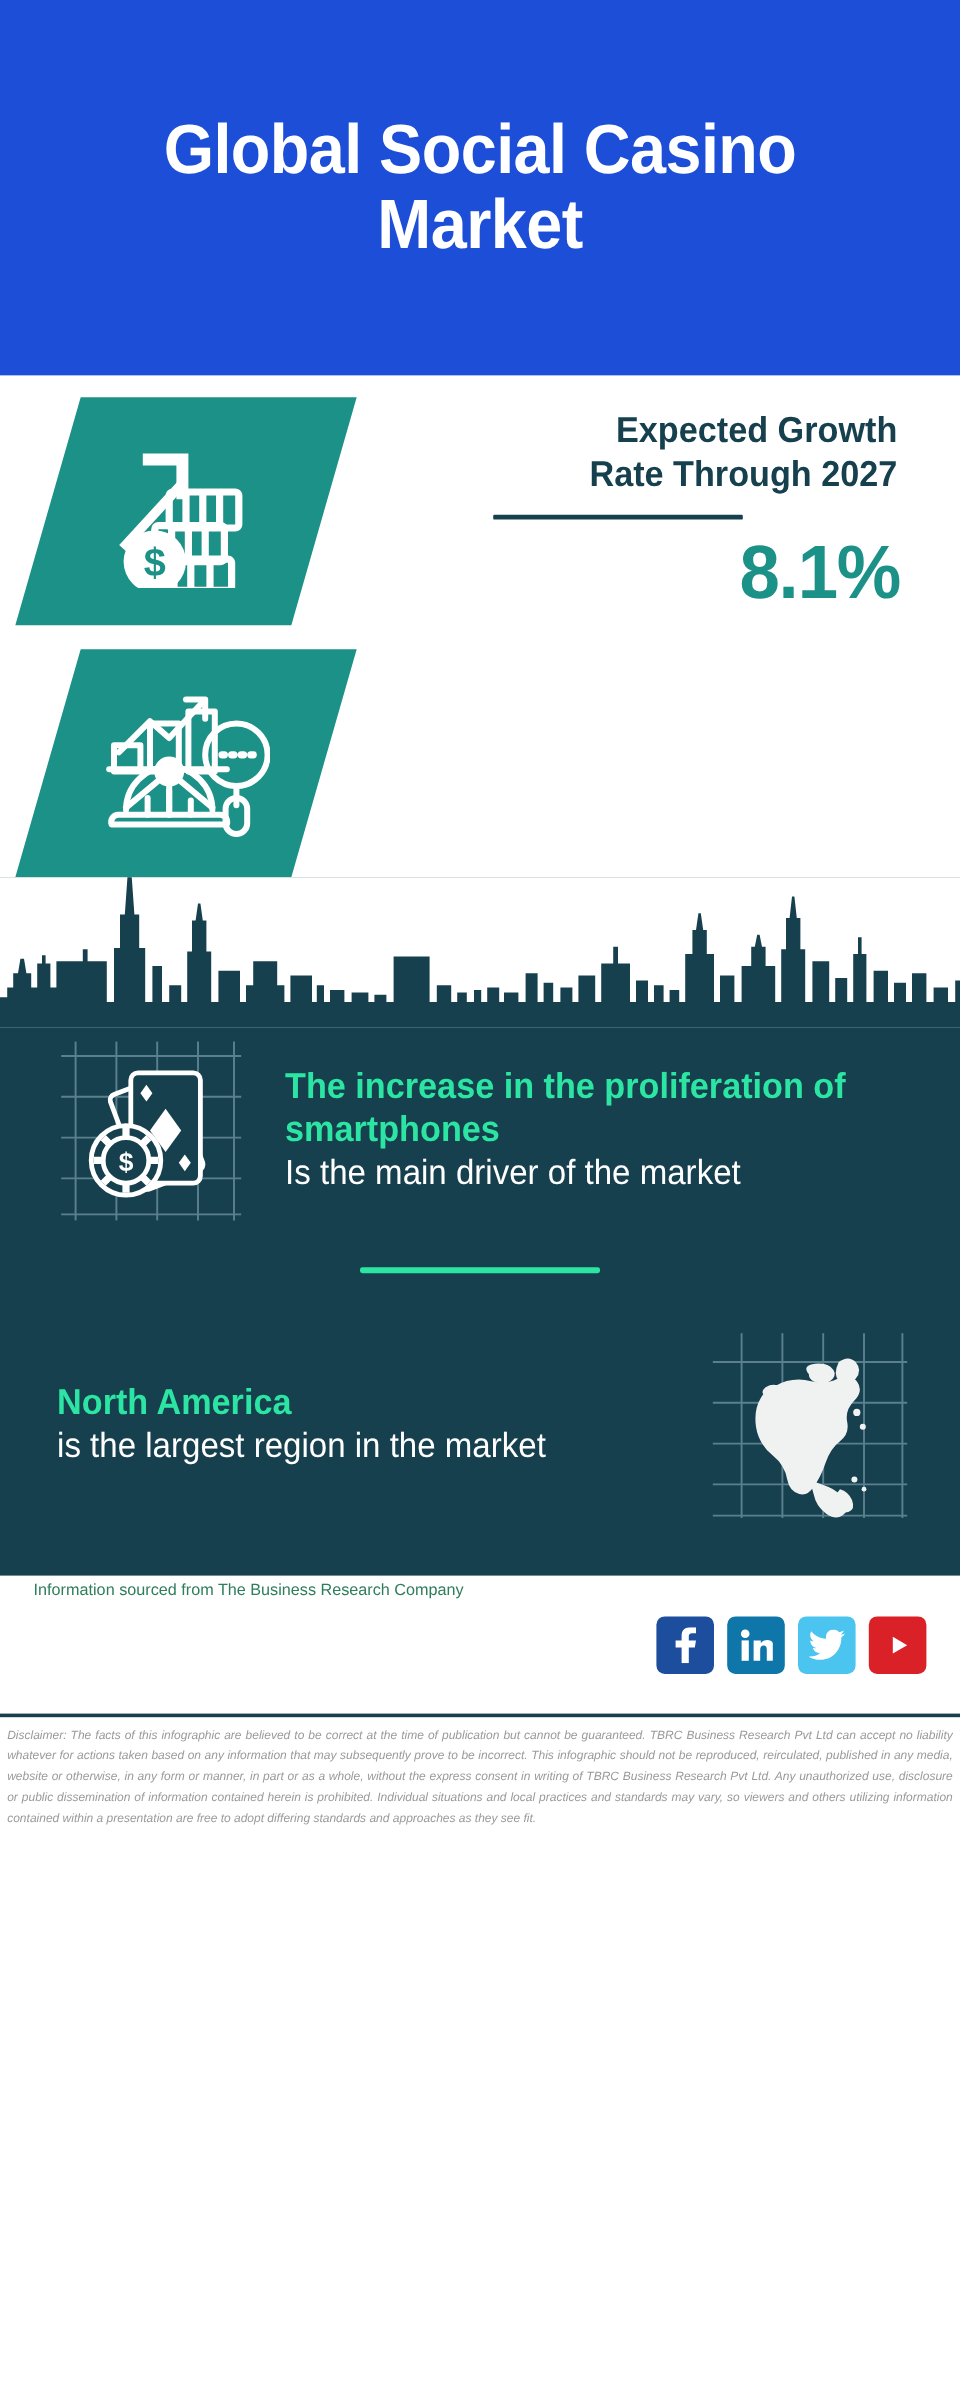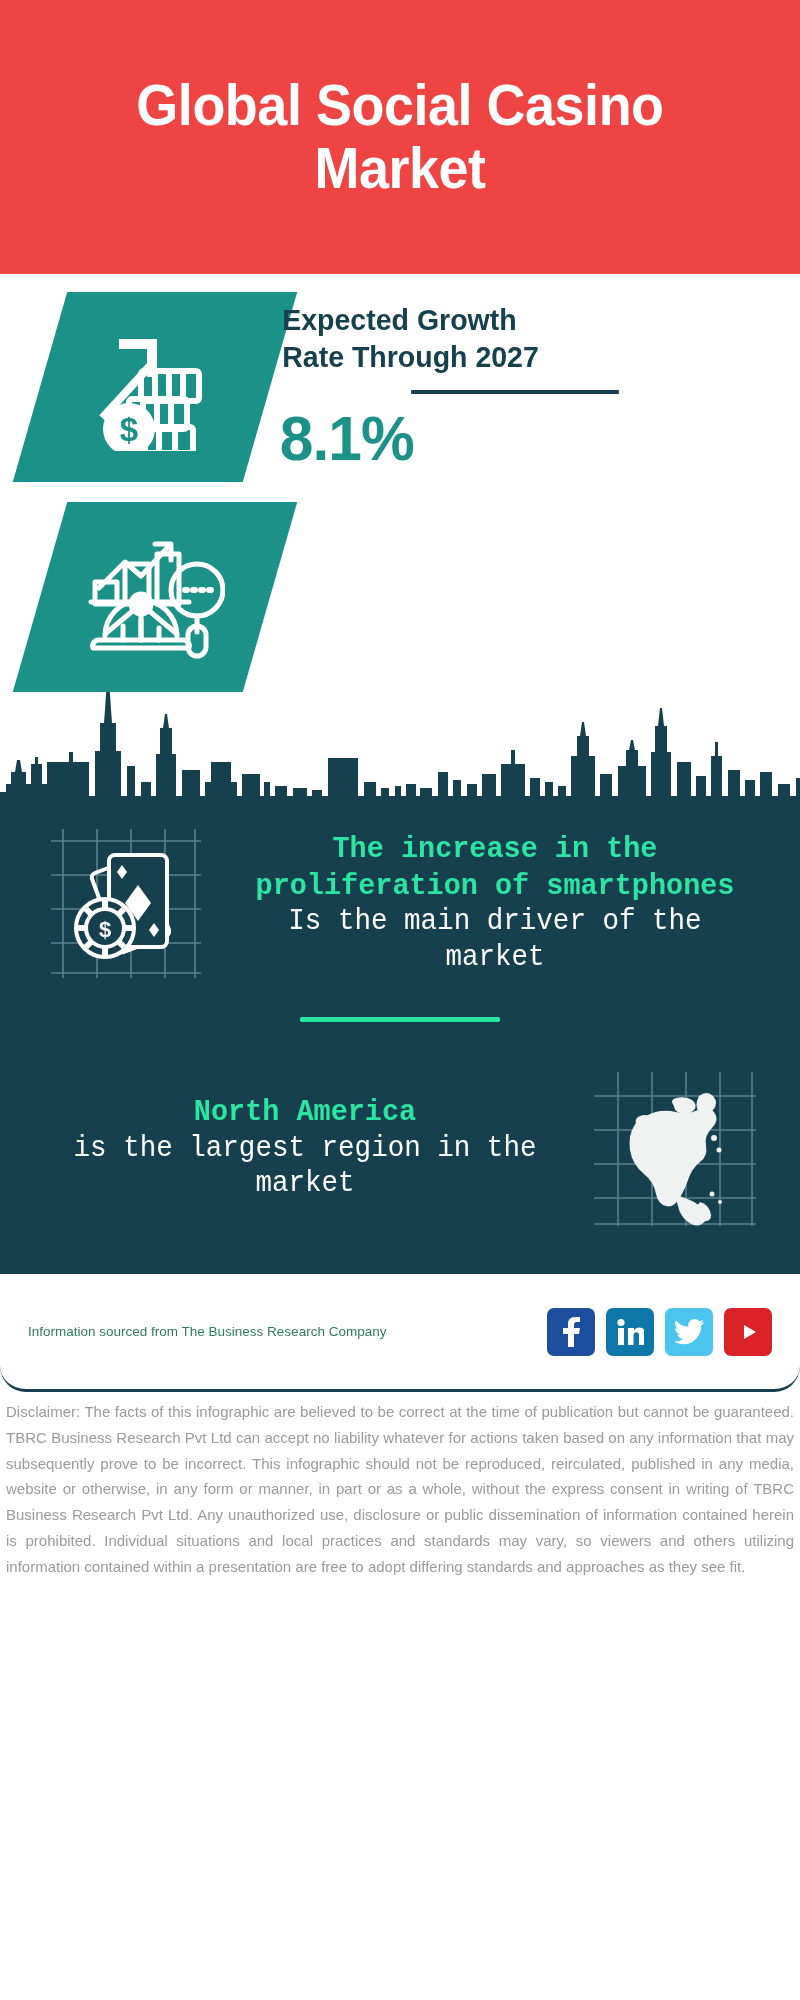--- a/index.html
+++ b/index.html
@@ -6,22 +6,22 @@
   html, body { width:800px; }
   body {
     font-family:"Liberation Sans", sans-serif;
     background:#ffffff;
     width:800px; height:2000px;
     position:relative; overflow:hidden;
   }
 
   
   .header {
-    background:#ef4444;
-    height:274px;
+    background:#1d4ed8;
+    height:313px;
     display:flex; align-items:center; justify-content:center;
     padding:0 40px;
   }
   .header-title {
     color:#ffffff;
     font-size:58px;
     font-weight:bold;
     line-height:1.08;
     text-align:center;
     letter-spacing:-0.5px;
@@ -39,21 +39,21 @@
 
   .shape {
     width:230px; height:190px;
     background:#1C9187;
     transform:skewX(-16deg);
     display:flex; align-items:center; justify-content:center;
     flex:0 0 auto;
   }
   .shape > svg { transform:skewX(16deg); }
 
-  .stat-text { flex:1; text-align:left; }
+  .stat-text { flex:1; text-align:right; }
   .stat-label {
     color:#17404F;
     font-size:30px; font-weight:bold;
     line-height:1.25;
     transform:scaleX(0.95);
   }
   .rule {
     width:208px; height:4px; background:#17404F;
     margin:14px auto 10px auto; border-radius:1px;
   }
@@ -68,21 +68,21 @@
   
   .dark-wrap { position:relative; background:#17404F; }
   .skyline { display:block; width:800px; height:125px; background:#ffffff; }
 
   .fact {
     display:flex; align-items:center;
     padding:6px 30px 0 30px;
   }
   .fact.reverse { flex-direction:row-reverse; }
   .fact-icon { flex:0 0 auto; width:190px; display:flex; justify-content:center; }
-  .fact-text { flex:1; text-align:center; padding:0 4px;font-family:Liberation Mono, monospace; }
+  .fact-text { flex:1; padding:0 4px; }
   .fact-hi {
     color:#2CE5A3;
     font-size:30px; font-weight:bold;
     line-height:1.22;
     transform:scaleX(0.95);
   }
   .fact-sub {
     color:#ffffff;
     font-size:29px; font-weight:normal;
     line-height:1.22;
@@ -90,41 +90,41 @@
   }
   .mint-rule {
     width:200px; height:5px; background:#2CE5A3;
     margin:34px auto 40px auto; border-radius:2px;
   }
   .dark-pad { height:46px; }
 
   
   .footer {
     background:#ffffff; height:118px;
-    display:flex; align-items:center;
+    display:flex; 
     padding:0 28px;
     border-bottom:3px solid #17404F;
-    border-radius:26px;
   }
   .footer-text { flex:1; }
   .footer-line {
     color:#2E7D5B; font-size:13.5px; line-height:1.75; white-space:nowrap;
   }
   .socials { display:flex; gap:11px; align-items:center; }
   .soc {
     width:48px; height:48px; border-radius:7px;
     display:flex; align-items:center; justify-content:center;
   }
 
   .disclaimer {
     padding:7px 6px 0 6px;
     color:#9A9A9A;
-    font-size:15px;
+    font-size:10px;
     line-height:1.72;
     text-align:justify;
+    font-style:italic;
   }
 </style>
 </head>
 <body>
 
 <div class="header">
   <div class="header-title">Global Social Casino Market</div>
 </div>
 
 <div class="stats">

